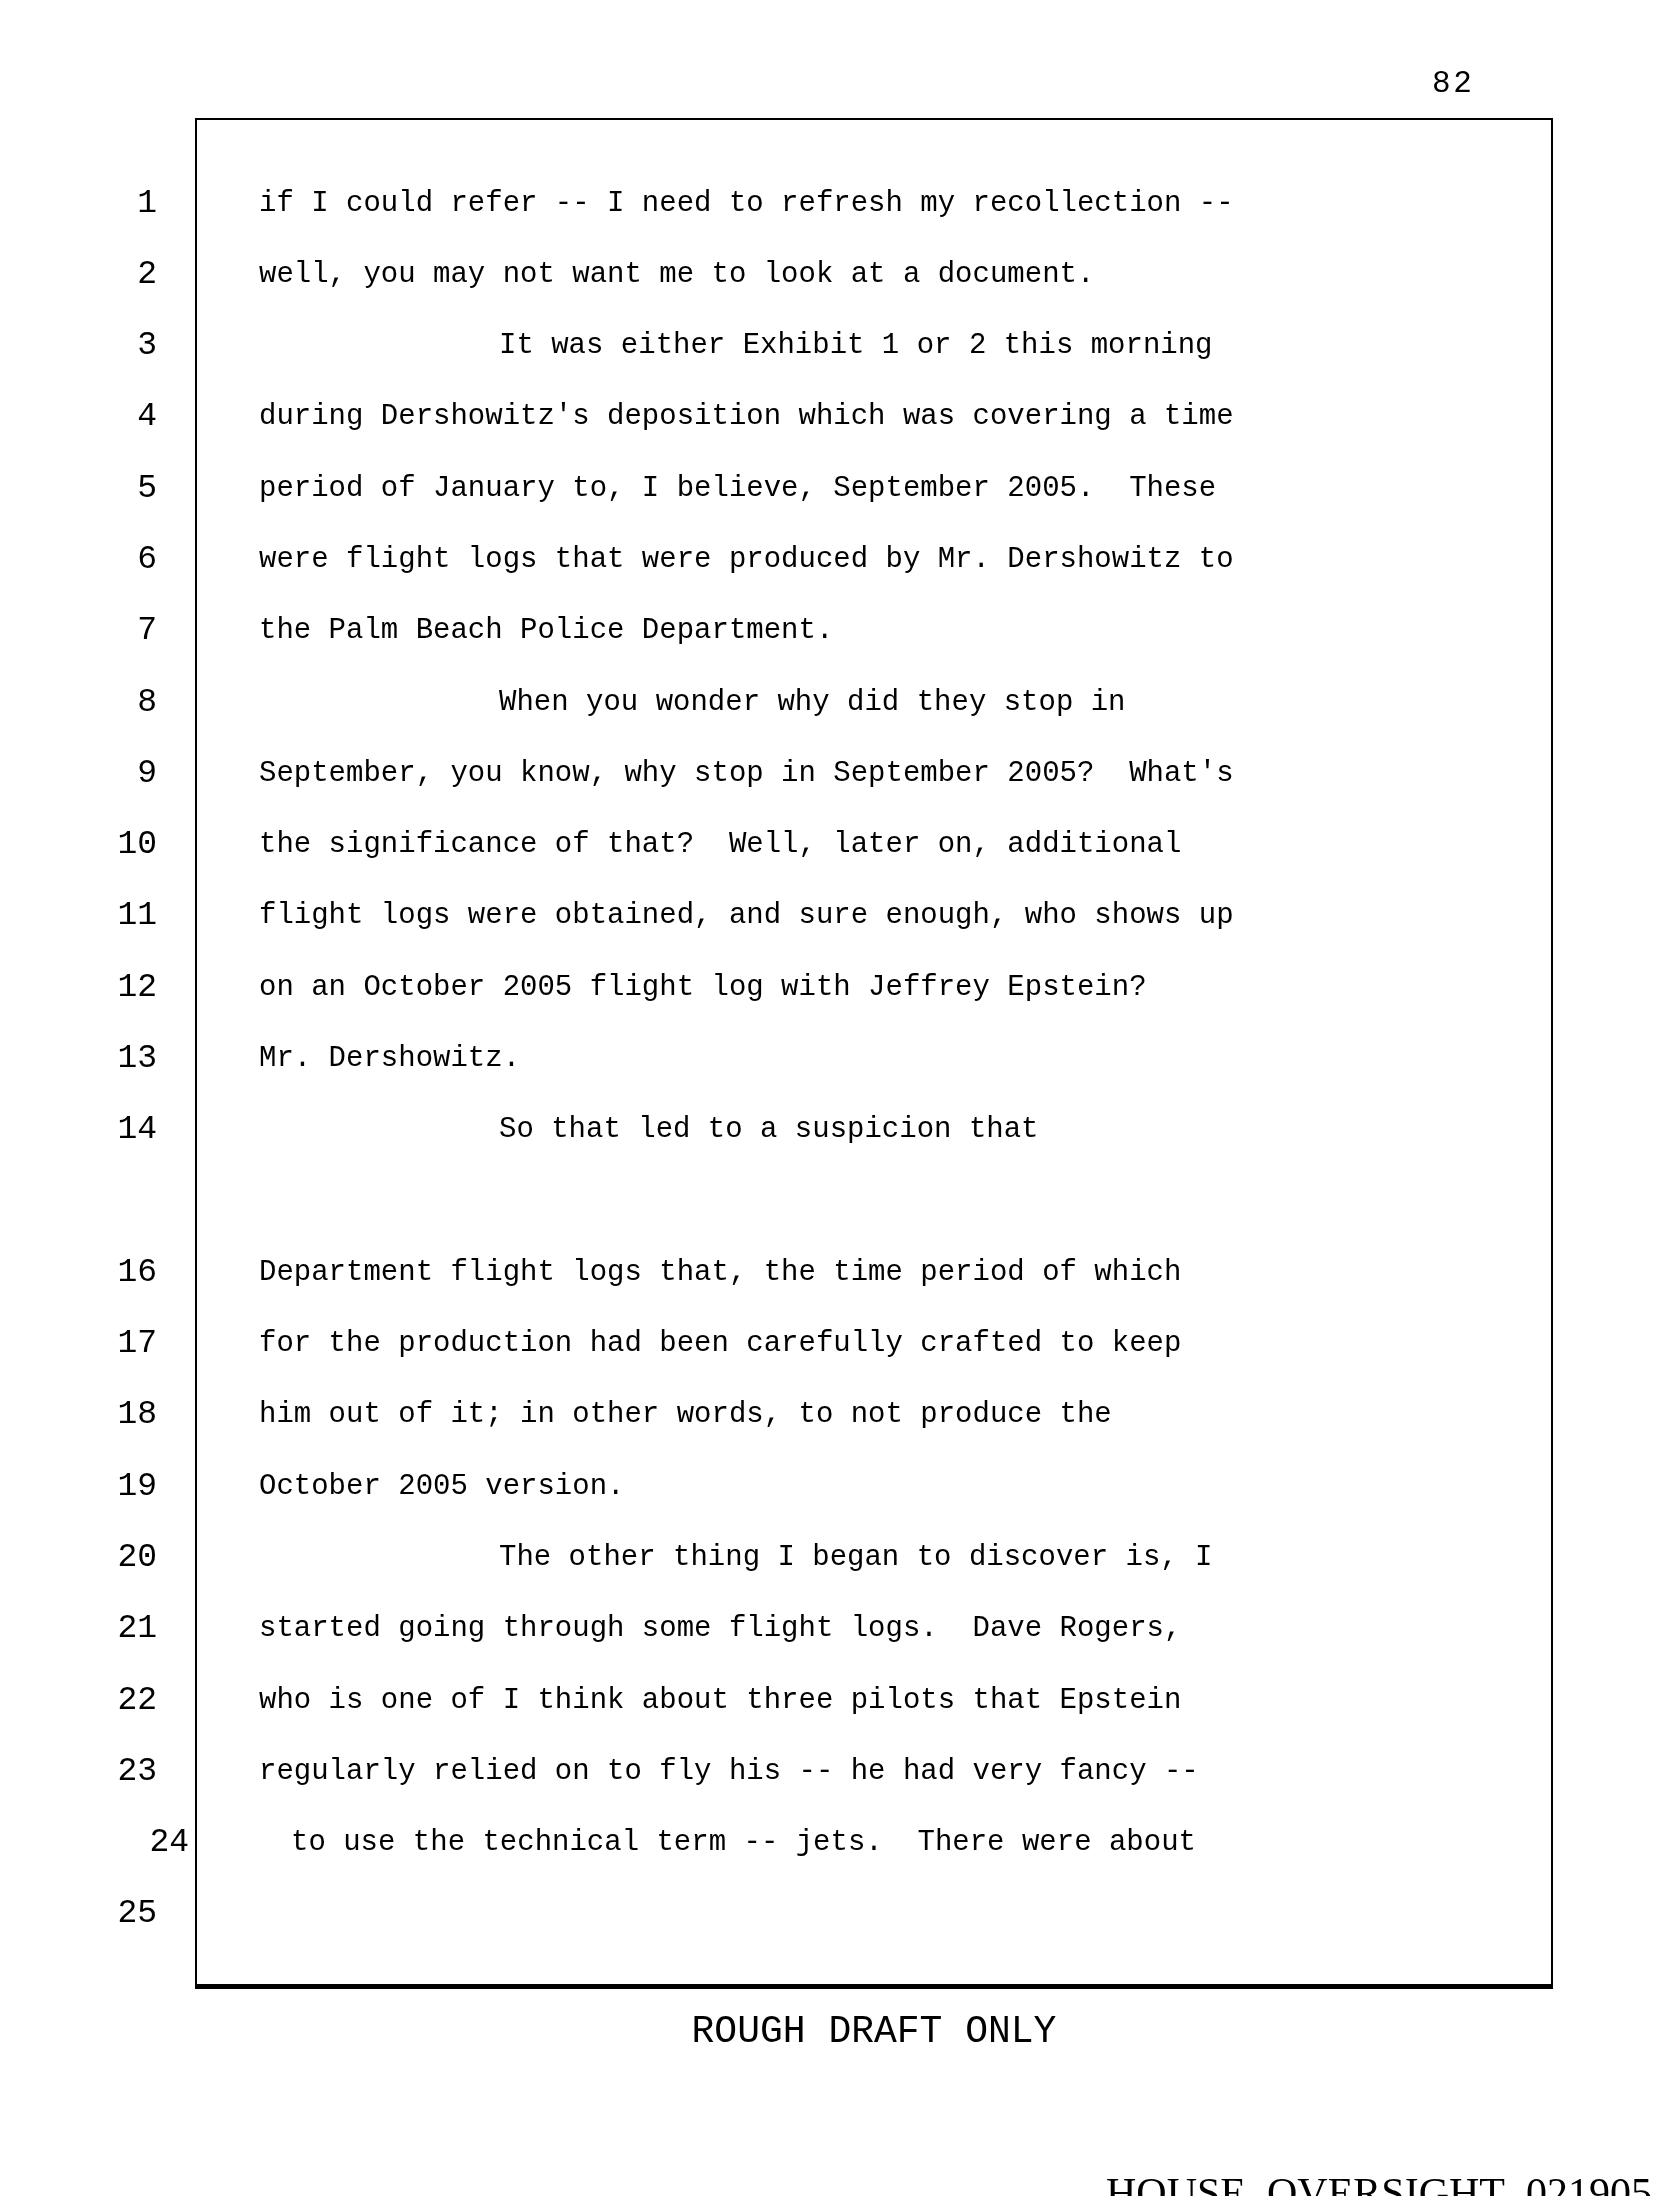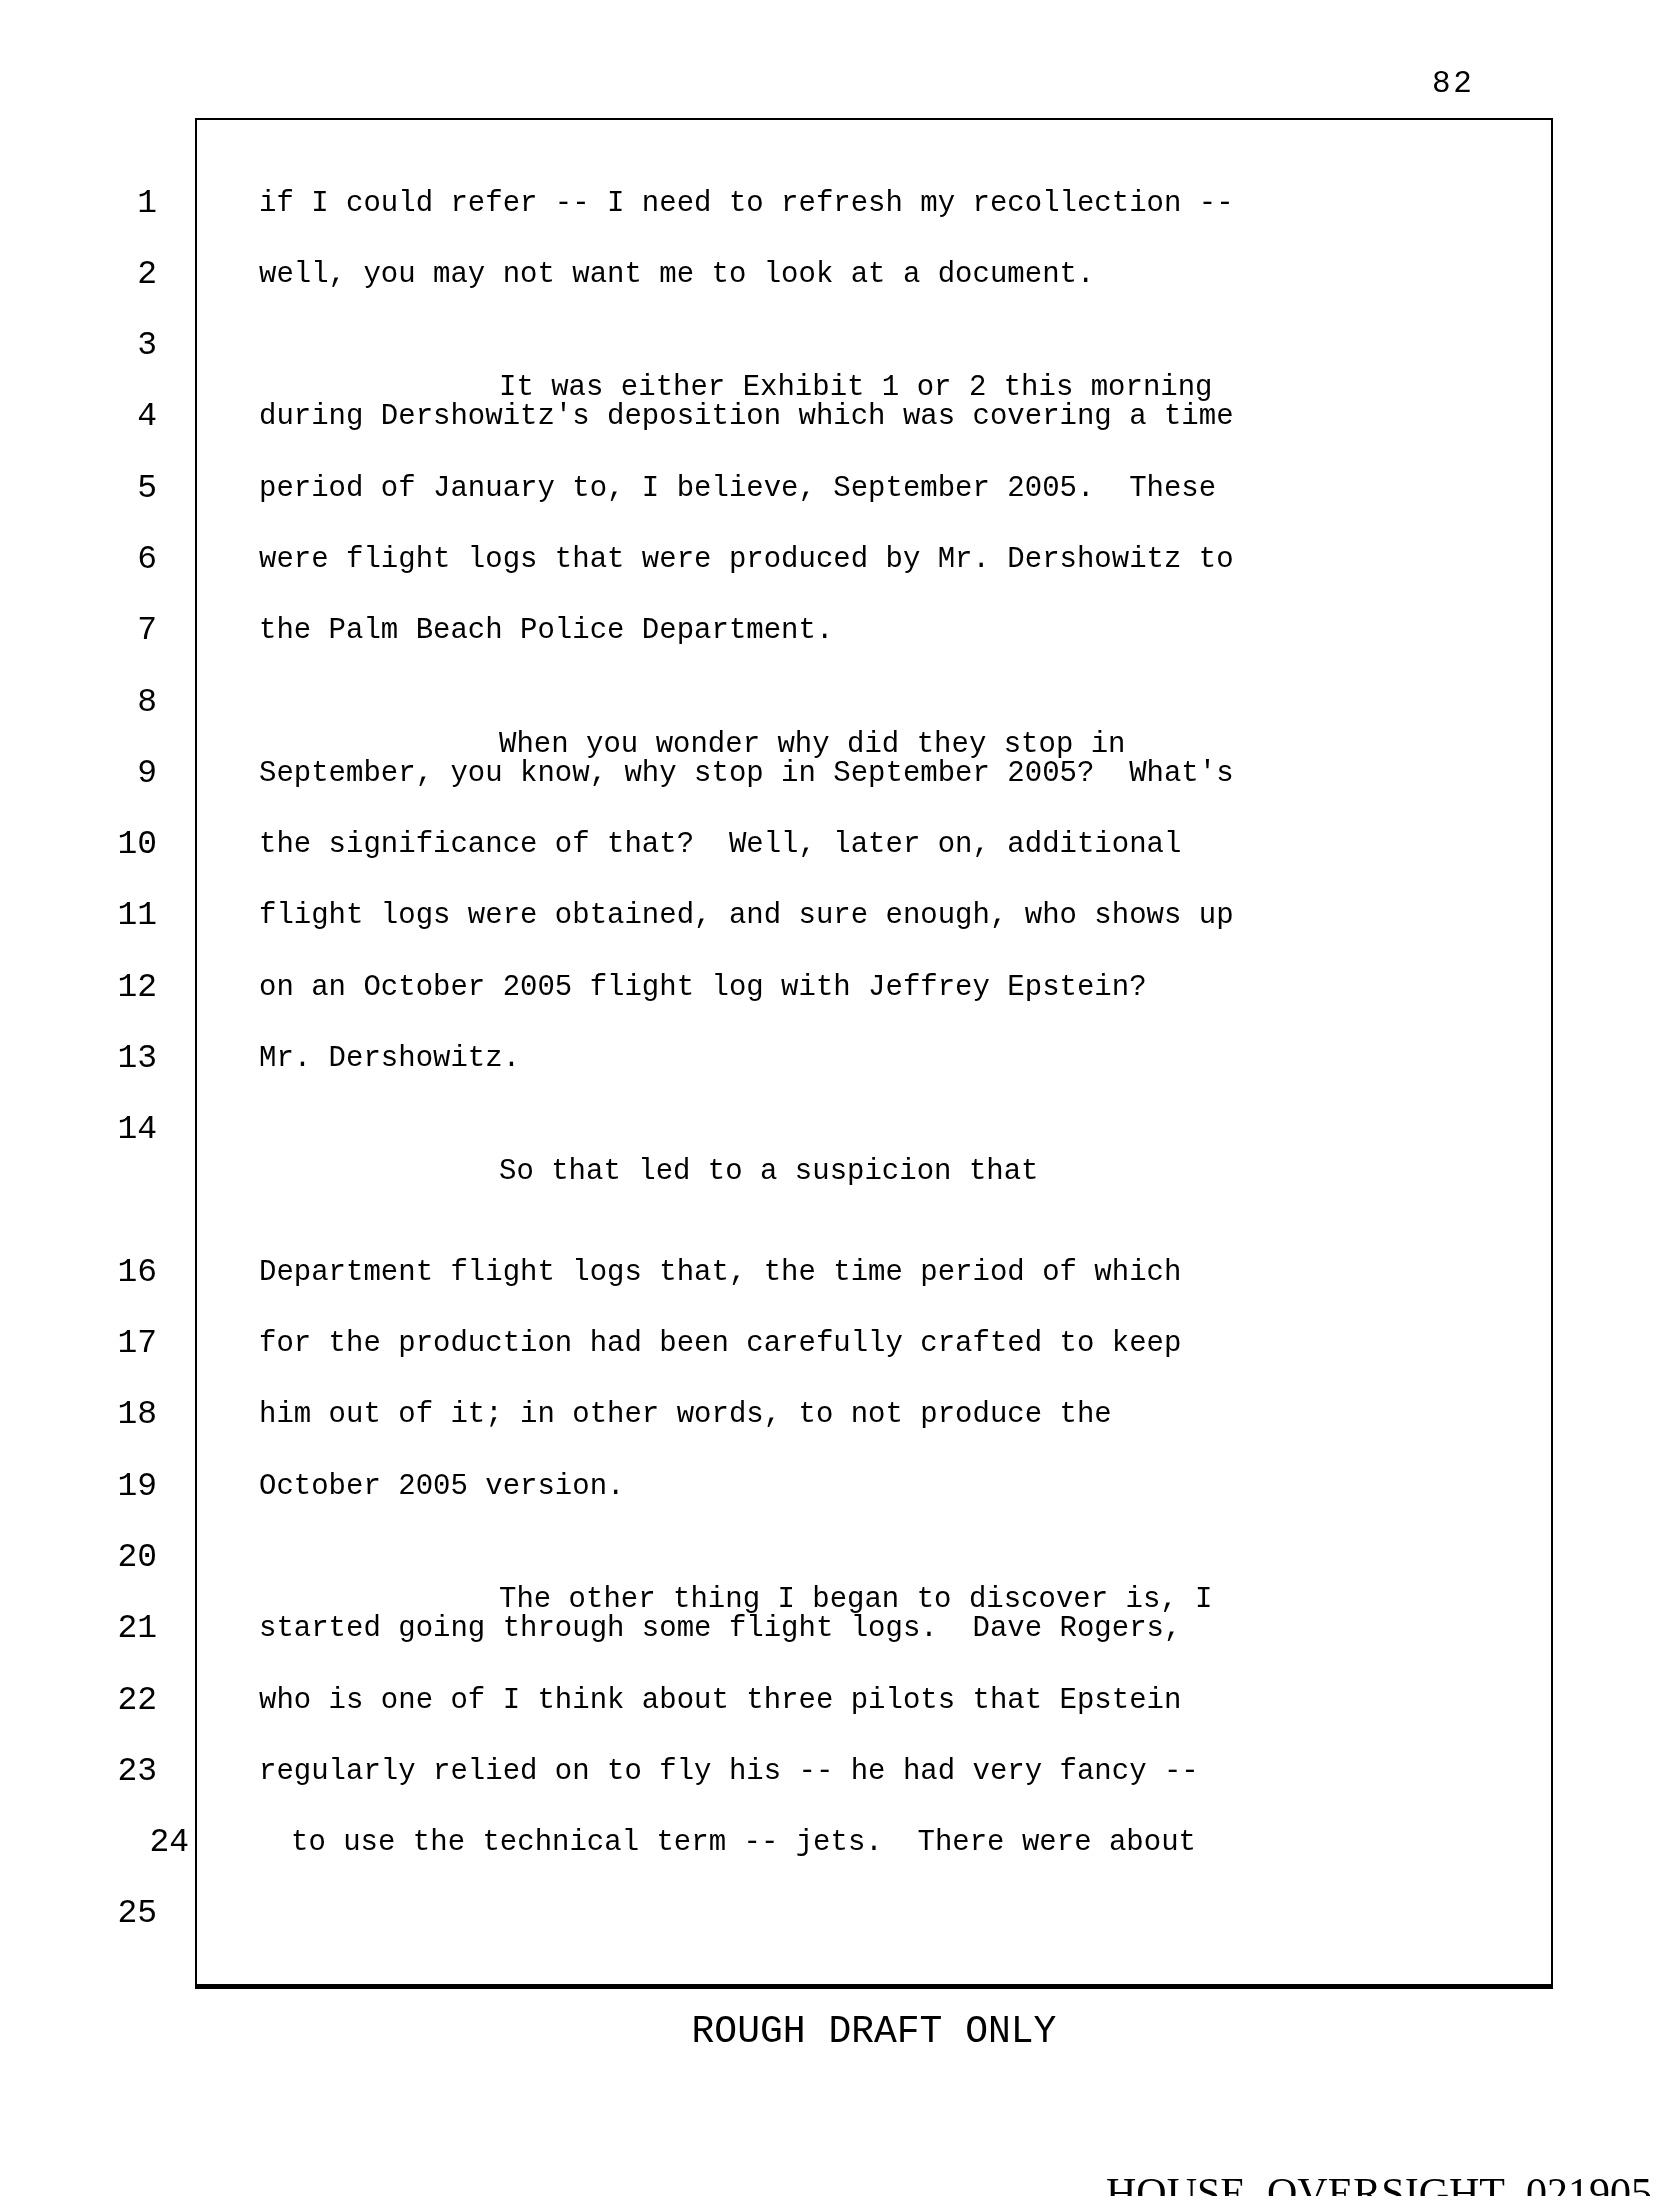--- a/index.html
+++ b/index.html
@@ -61,21 +61,20 @@
   }
   .line-text {
     position: absolute;
     left: 259px;
     white-space: pre;
     font-size: 29px;
     line-height: 38px;
   }
   .line-text.indented {
     left: 499px;
-    margin-top: 42px;
   }
   .footer-draft {
     position: absolute;
     left: 195px;
     top: 2011px;
     width: 1358px;
     text-align: center;
     font-size: 38px;
     line-height: 41px;
     white-space: pre;

